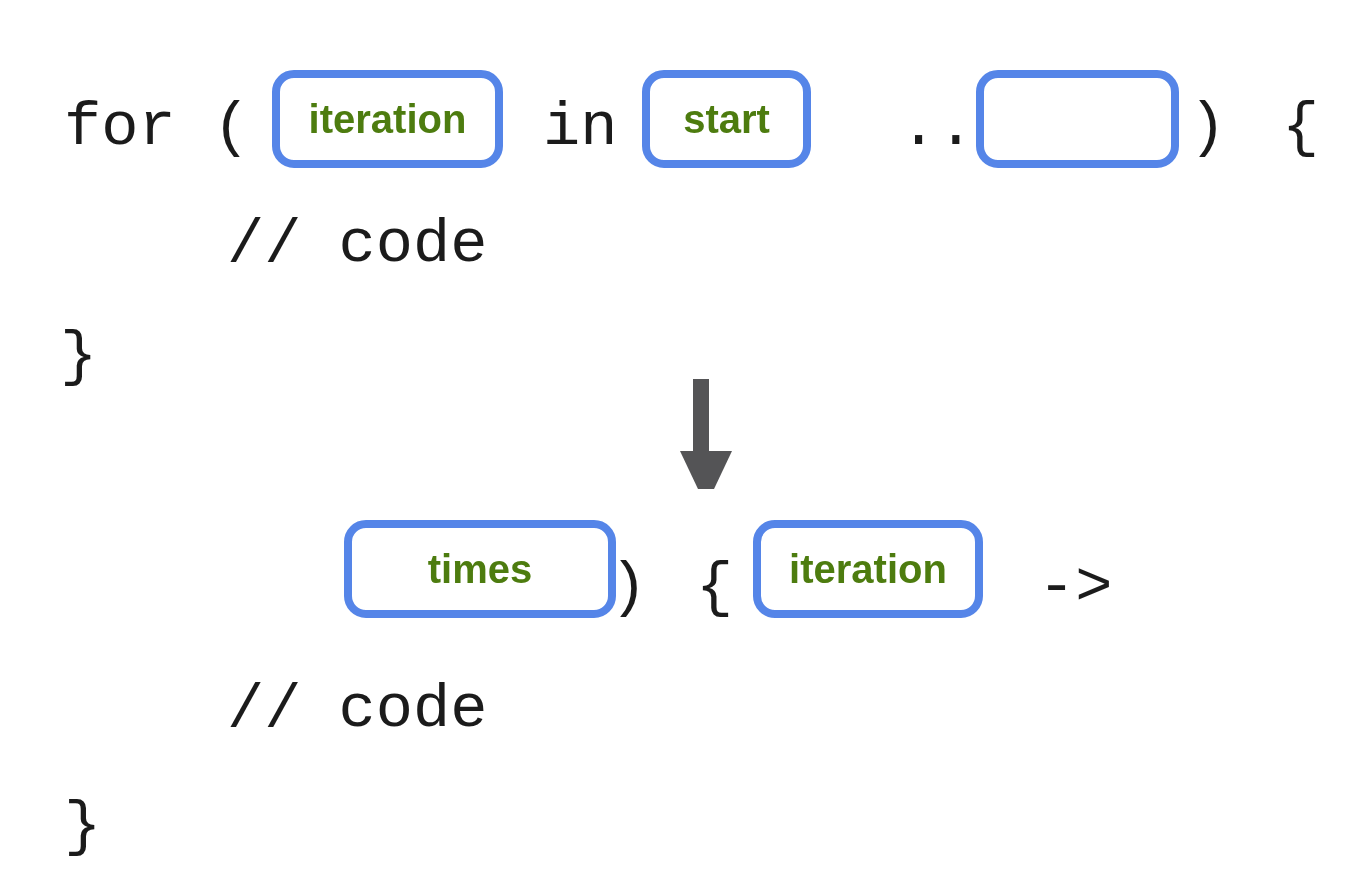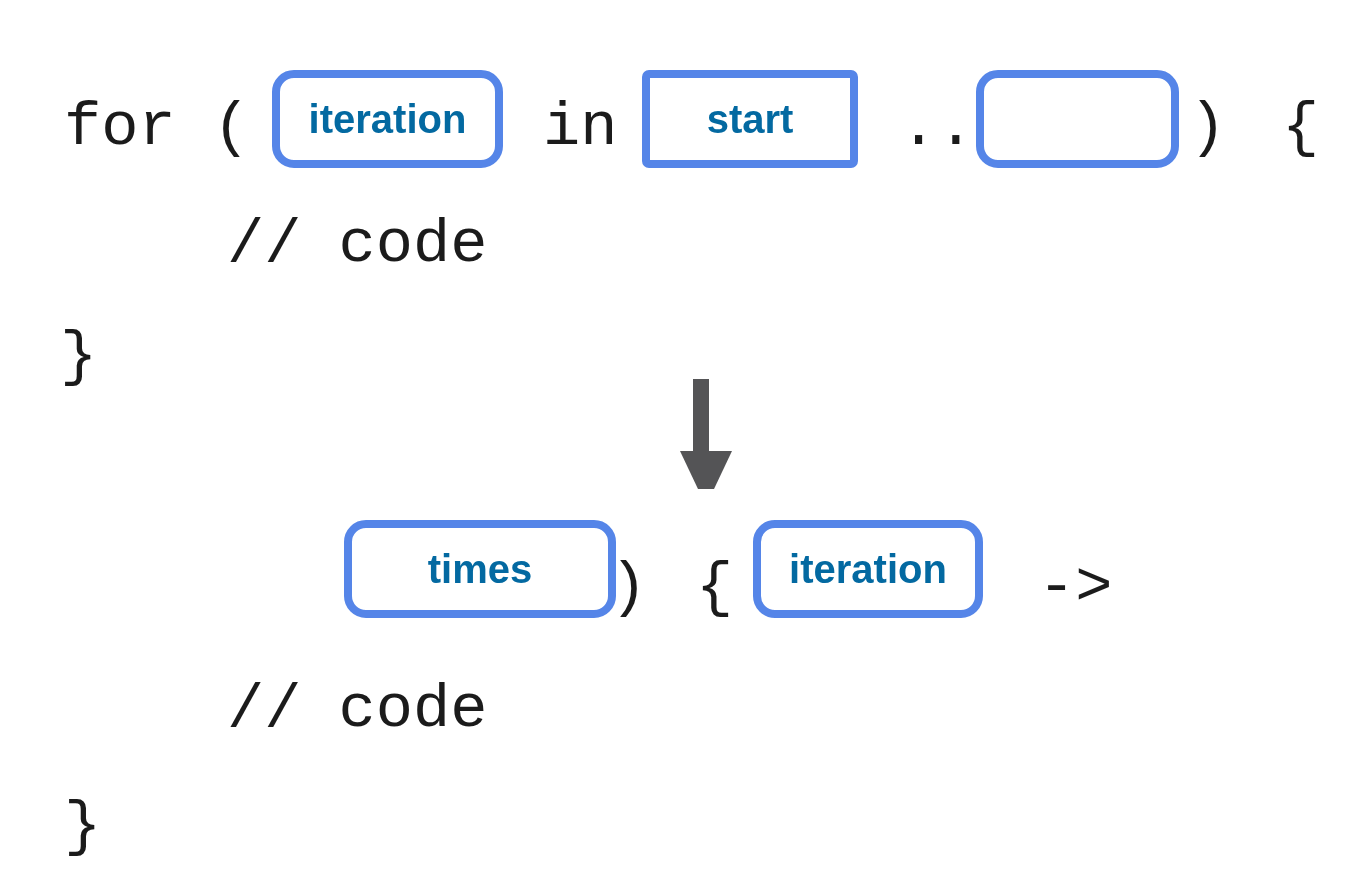--- a/index.html
+++ b/index.html
@@ -37,21 +37,21 @@
     border-radius: 22px;
     background: #ffffff;
     display: flex;
     align-items: center;
     justify-content: center;
   }
   .slot-label {
     font-family: "Liberation Sans", sans-serif;
     font-weight: 700;
     font-size: 40px;
-    color: #0369a1;
+    color: #4d7c0f;
     letter-spacing: 0px;
     white-space: nowrap;
   }
   
   .arrow-shaft {
     position: absolute;
     left: 677px; top: 363px;
     width: 9px; height: 73px;
     background: var(--arrow-gray);
   }
@@ -70,21 +70,21 @@
 <div class="stage">
 
   <span class="tok" style="left:40px;  top:73px;">for (</span>
 
   <div class="slot" style="left:256px; top:54px; width:231px;">
     <span class="slot-label">iteration</span>
   </div>
 
   <span class="tok" style="left:519px; top:73px;">in</span>
 
-  <div class="slot" style="left:626px; top:54px; width:216px;border-radius:7px;">
+  <div class="slot" style="left:626px; top:54px; width:169px;">
     <span class="slot-label">start</span>
   </div>
 
   <span class="tok" style="left:876px; top:73px;">..</span>
 
   <div class="slot" style="left:960px; top:54px; width:203px;">
     <span class="slot-label"></span>
   </div>
 
   <span class="tok" style="left:1165px; top:73px;">)</span>

